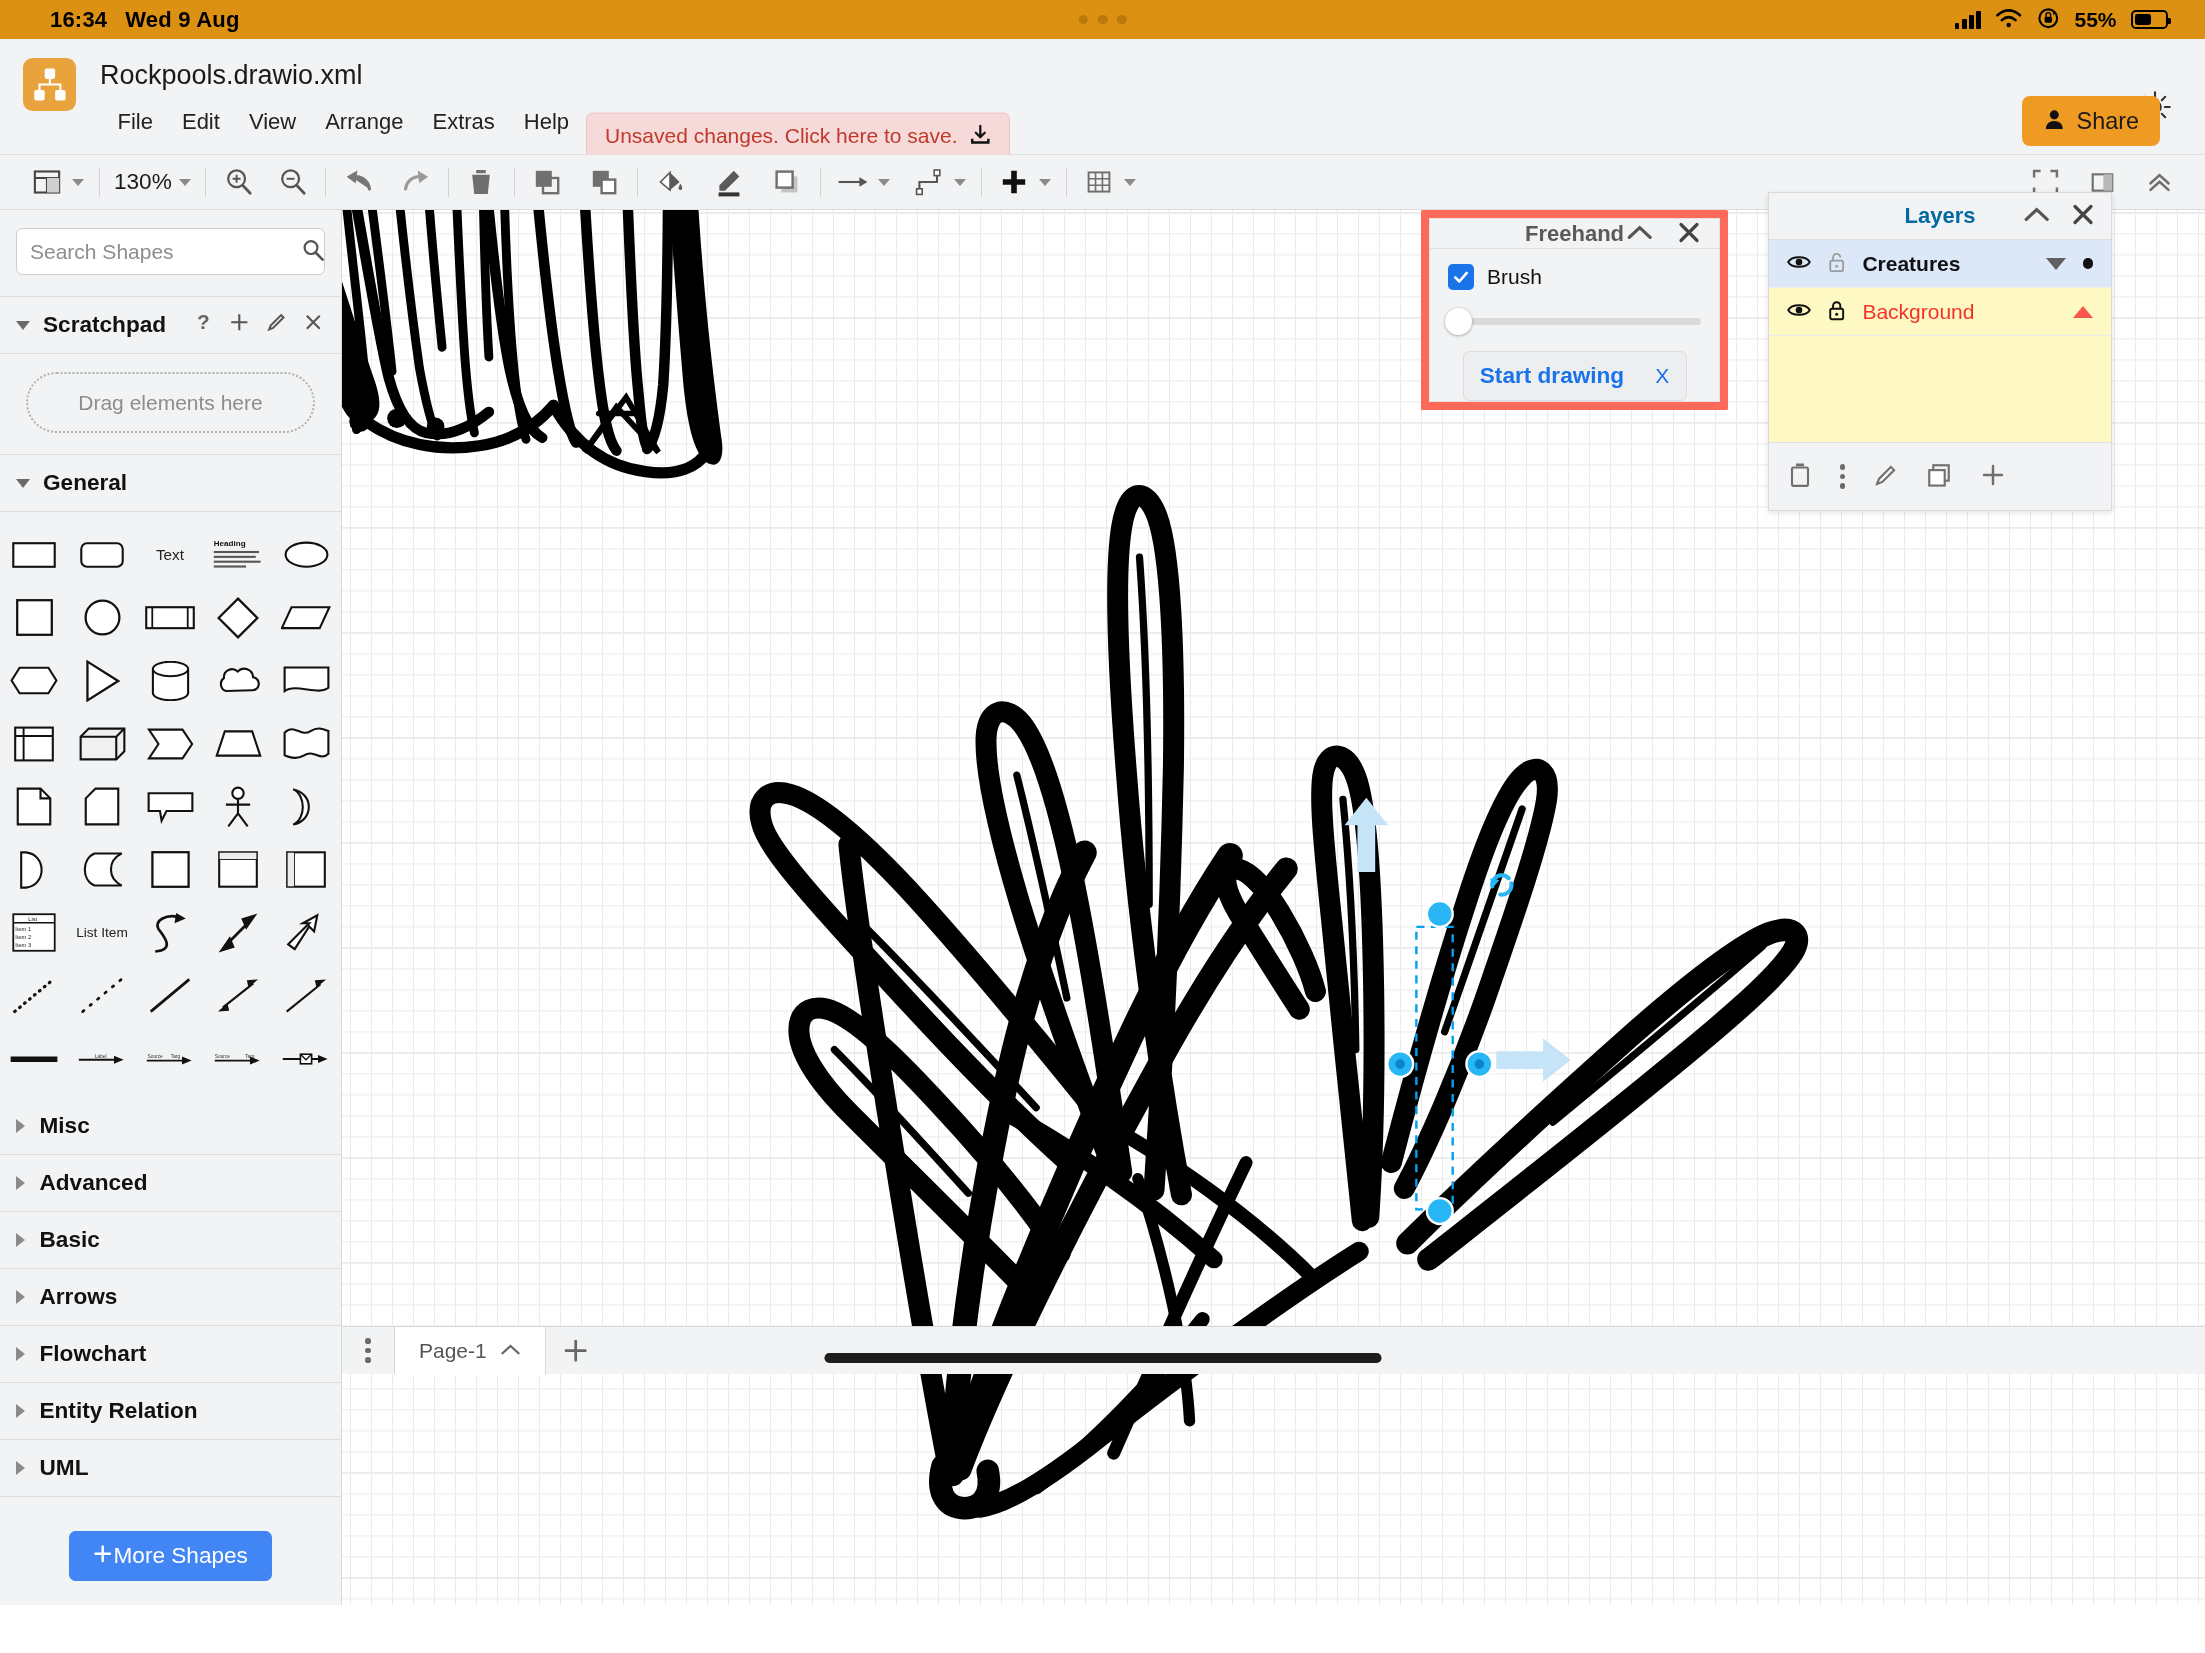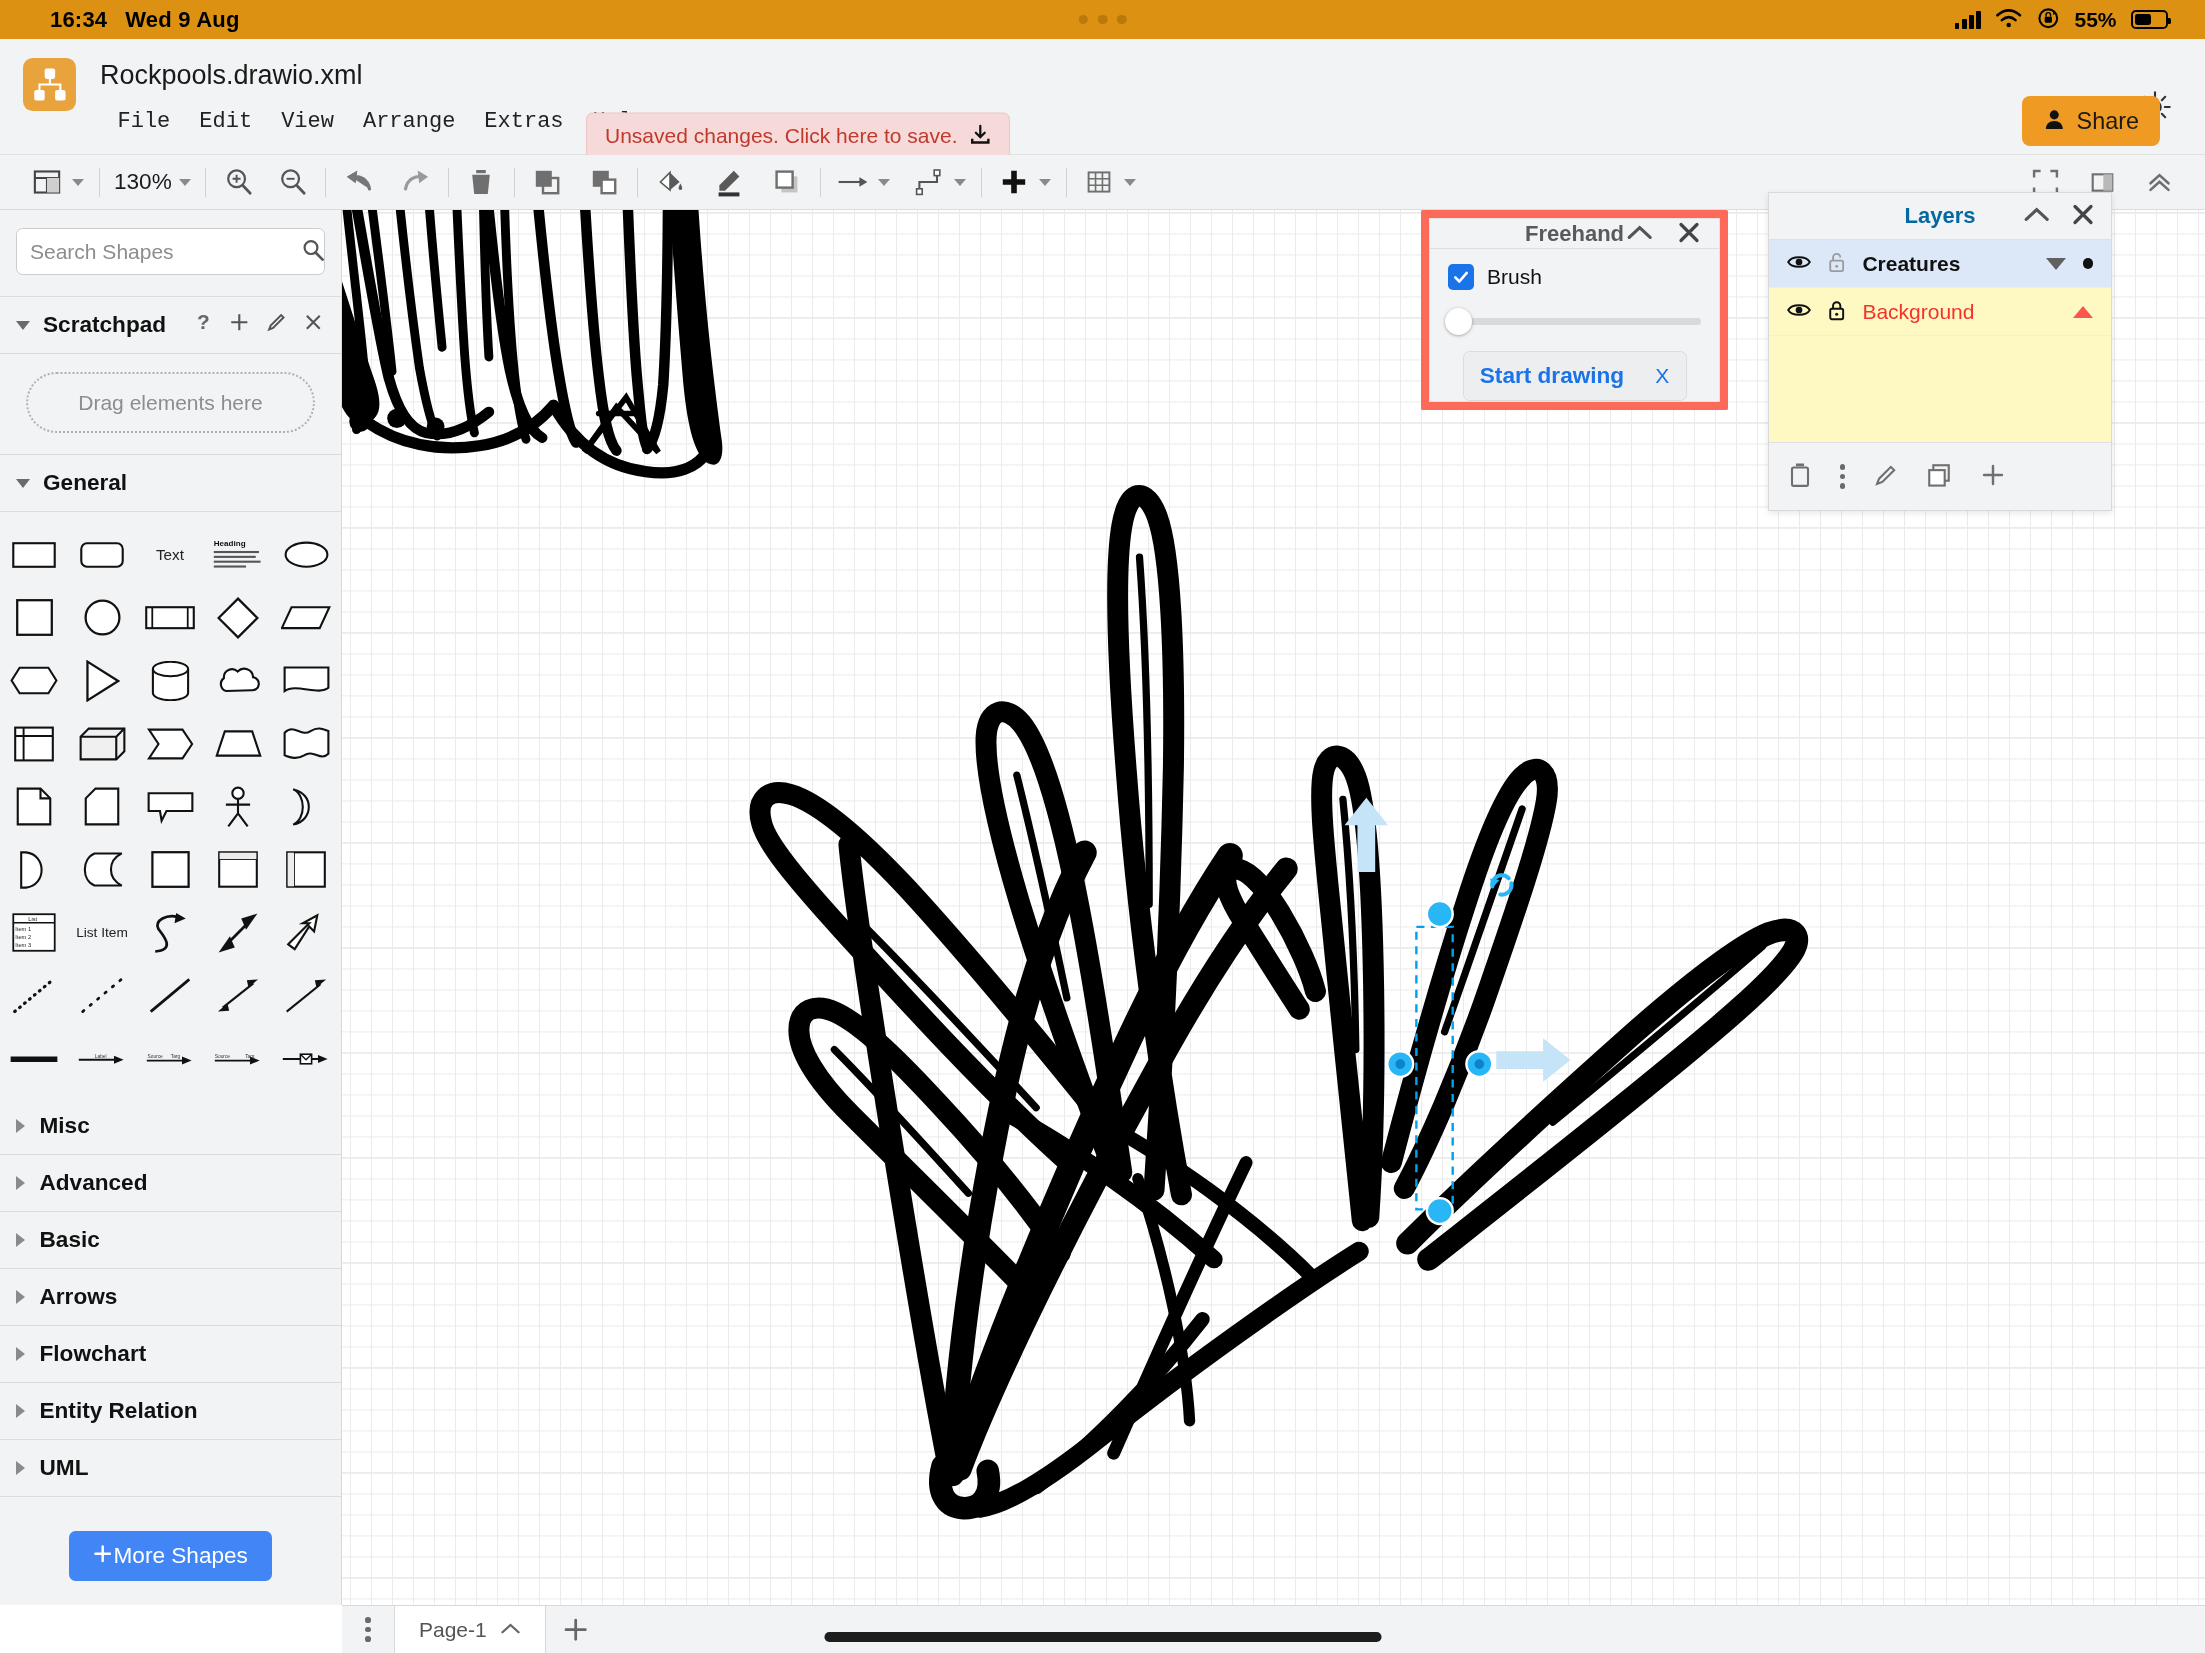--- a/index.html
+++ b/index.html
@@ -3,21 +3,21 @@
 <meta charset="utf-8">
 <title>drawio</title>
 <style>
   * { box-sizing: border-box; margin: 0; padding: 0; }
   html, body {
     width: 2205px; height: 1653px;
     overflow: hidden;
     font-family: "Liberation Sans", sans-serif;
     background: #ffffff;
   }
-  #app { position: relative; width: 2205px; height: 1653px; }
+  #app { position: relative; width: 2205px; height: 1374px; }
 
   
   .statusbar {
     position: absolute; top: 0; left: 0; width: 2205px; height: 39px;
     background: #dd9112;
     display: flex; align-items: center;
   }
   .sb-left { display: flex; align-items: center; gap: 18px; padding-left: 50px; }
   .sb-time, .sb-date { font-size: 22px; font-weight: bold; color: #000; letter-spacing: 0.2px; }
   .sb-center { position: absolute; left: 50%; transform: translateX(-50%);
@@ -39,21 +39,21 @@
   .header {
     position: absolute; top: 39px; left: 0; width: 2205px; height: 116px;
     background: #f1f3f4; border-bottom: 0.8px solid #e0e0e0;
   }
   .logo {
     position: absolute; left: 22.6px; top: 19.4px; width: 53px; height: 53px;
     background: #e8a33d; border-radius: 9.7px;
   }
   .logo svg { display: block; }
   .doctitle { position: absolute; left: 100px; top: 21px; font-size: 27px; color: #1a1a1a; }
-  .menubar { position: absolute; left: 103px; top: 65px; display: flex; gap: 0px; font-family: Liberation Mono, monospace; }
+  .menubar { position: absolute; left: 103px; top: 65px; display: flex; gap: 0px; }
   .menu-item { font-size: 22px; color: #222; padding: 4.8px 14.5px; border-radius: 3.2px; cursor: default; }
   .unsaved {
     position: absolute; left: 586px; top: 97px; transform: translateY(-50%);
     background: #f6dada; border: 0.8px solid #eec4c4; border-radius: 6.5px;
     padding: 9.7px 18px; display: flex; align-items: center; gap: 11.3px;
   }
   .unsaved-text { font-size: 21px; color: #c0392b; }
   .share-btn {
     position: absolute; right: 45px; top: 82px; transform: translateY(-50%);
     background: #ef9a23; border-radius: 8px; height: 50px;

